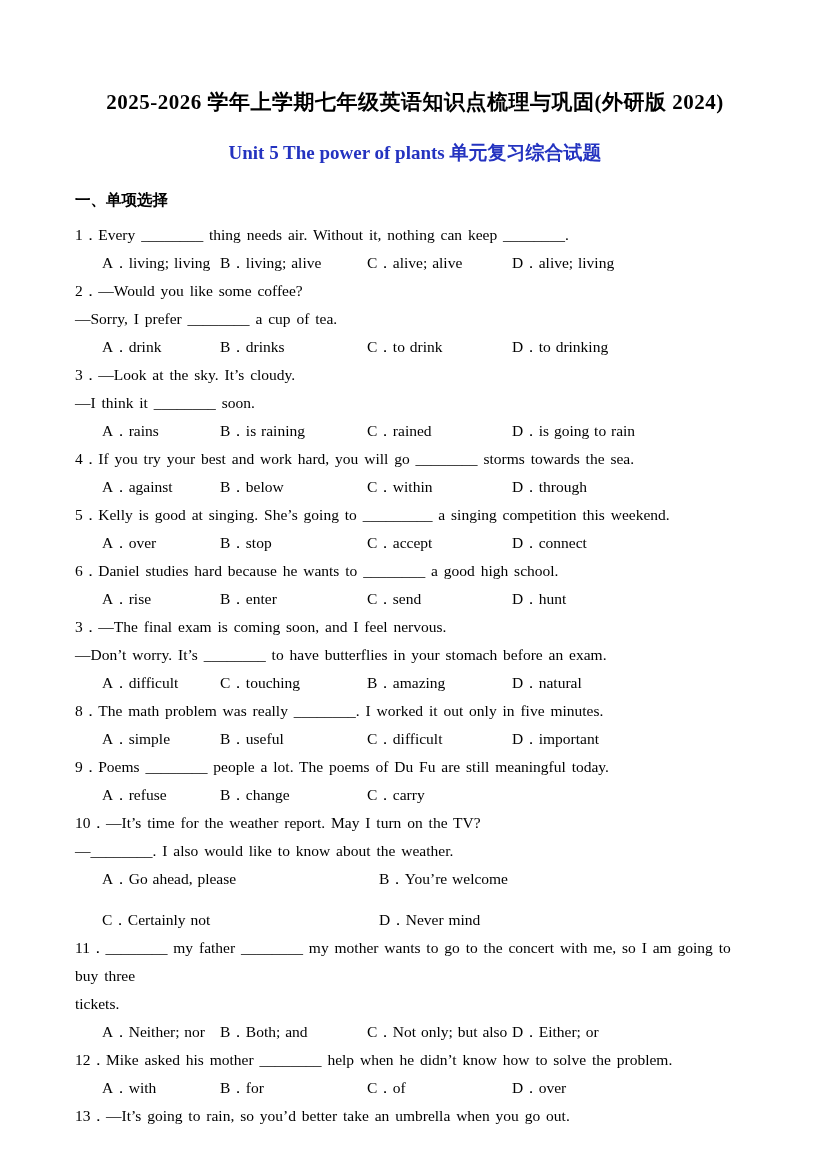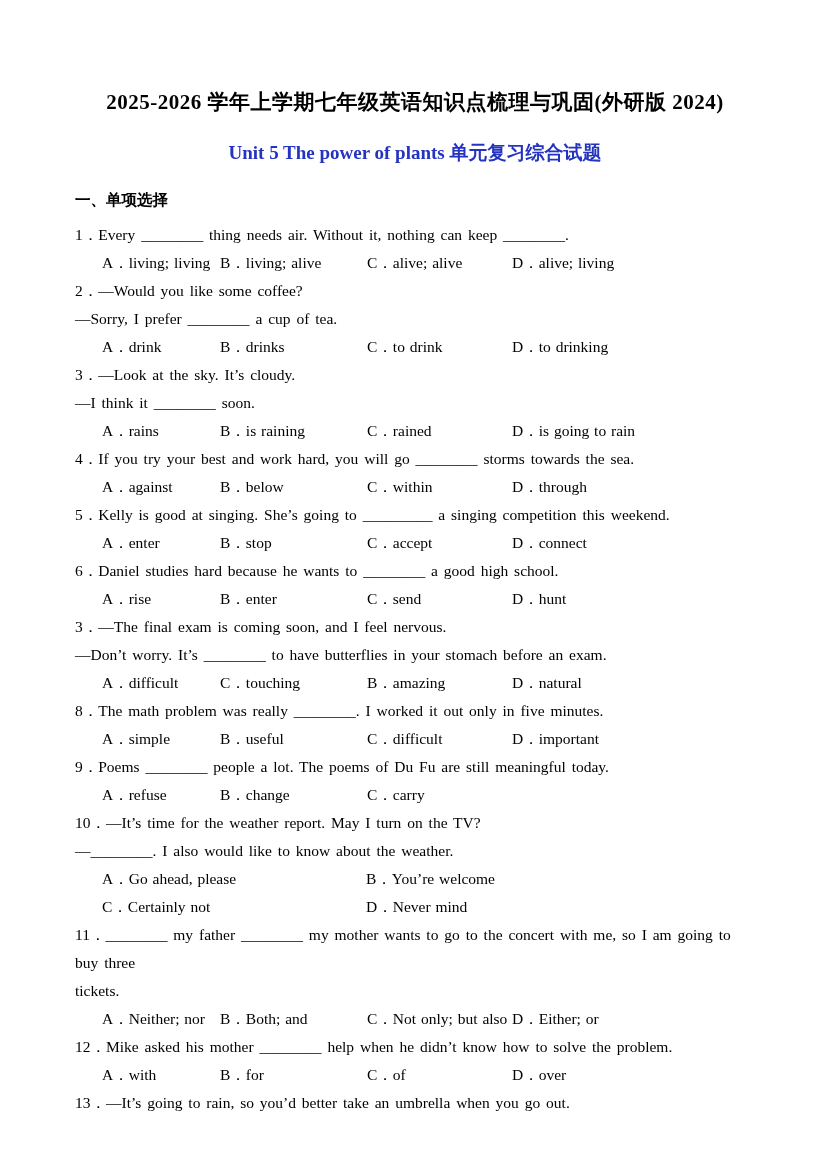--- a/index.html
+++ b/index.html
@@ -50,20 +50,21 @@
   .options {
     display: grid;
     grid-template-columns: 118px 147px 145px auto;
     padding-left: 27px;
     font-size: 15.5px;
     line-height: 28px;
     word-spacing: 1px;
   }
   .options.two-col {
     grid-template-columns: 264px auto;
+    gap: 13px;
   }
   .option { white-space: nowrap; }
 </style>
 </head>
 <body>
 
 <div class="page">
   <h1 class="title">2025-2026 学年上学期七年级英语知识点梳理与巩固(外研版 2024)</h1>
   <h2 class="subtitle" style="color: rgb(36, 51, 192);">Unit 5 The power of plants 单元复习综合试题</h2>
   <div class="section-heading">一、单项选择</div>
@@ -102,21 +103,21 @@
         <div class="options">
           <div class="option">A．against</div>
           <div class="option">B．below</div>
           <div class="option">C．within</div>
           <div class="option">D．through</div>
         </div>
       </div>
       <div class="question">
         <div class="stem">5．Kelly is good at singing. She’s going to _________ a singing competition this weekend.</div>
         <div class="options">
-          <div class="option">A．enter</div>
+          <div class="option">A．over</div>
           <div class="option">B．stop</div>
           <div class="option">C．accept</div>
           <div class="option">D．connect</div>
         </div>
       </div>
       <div class="question">
         <div class="stem">6．Daniel studies hard because he wants to ________ a good high school.</div>
         <div class="options">
           <div class="option">A．rise</div>
           <div class="option">B．enter</div>

